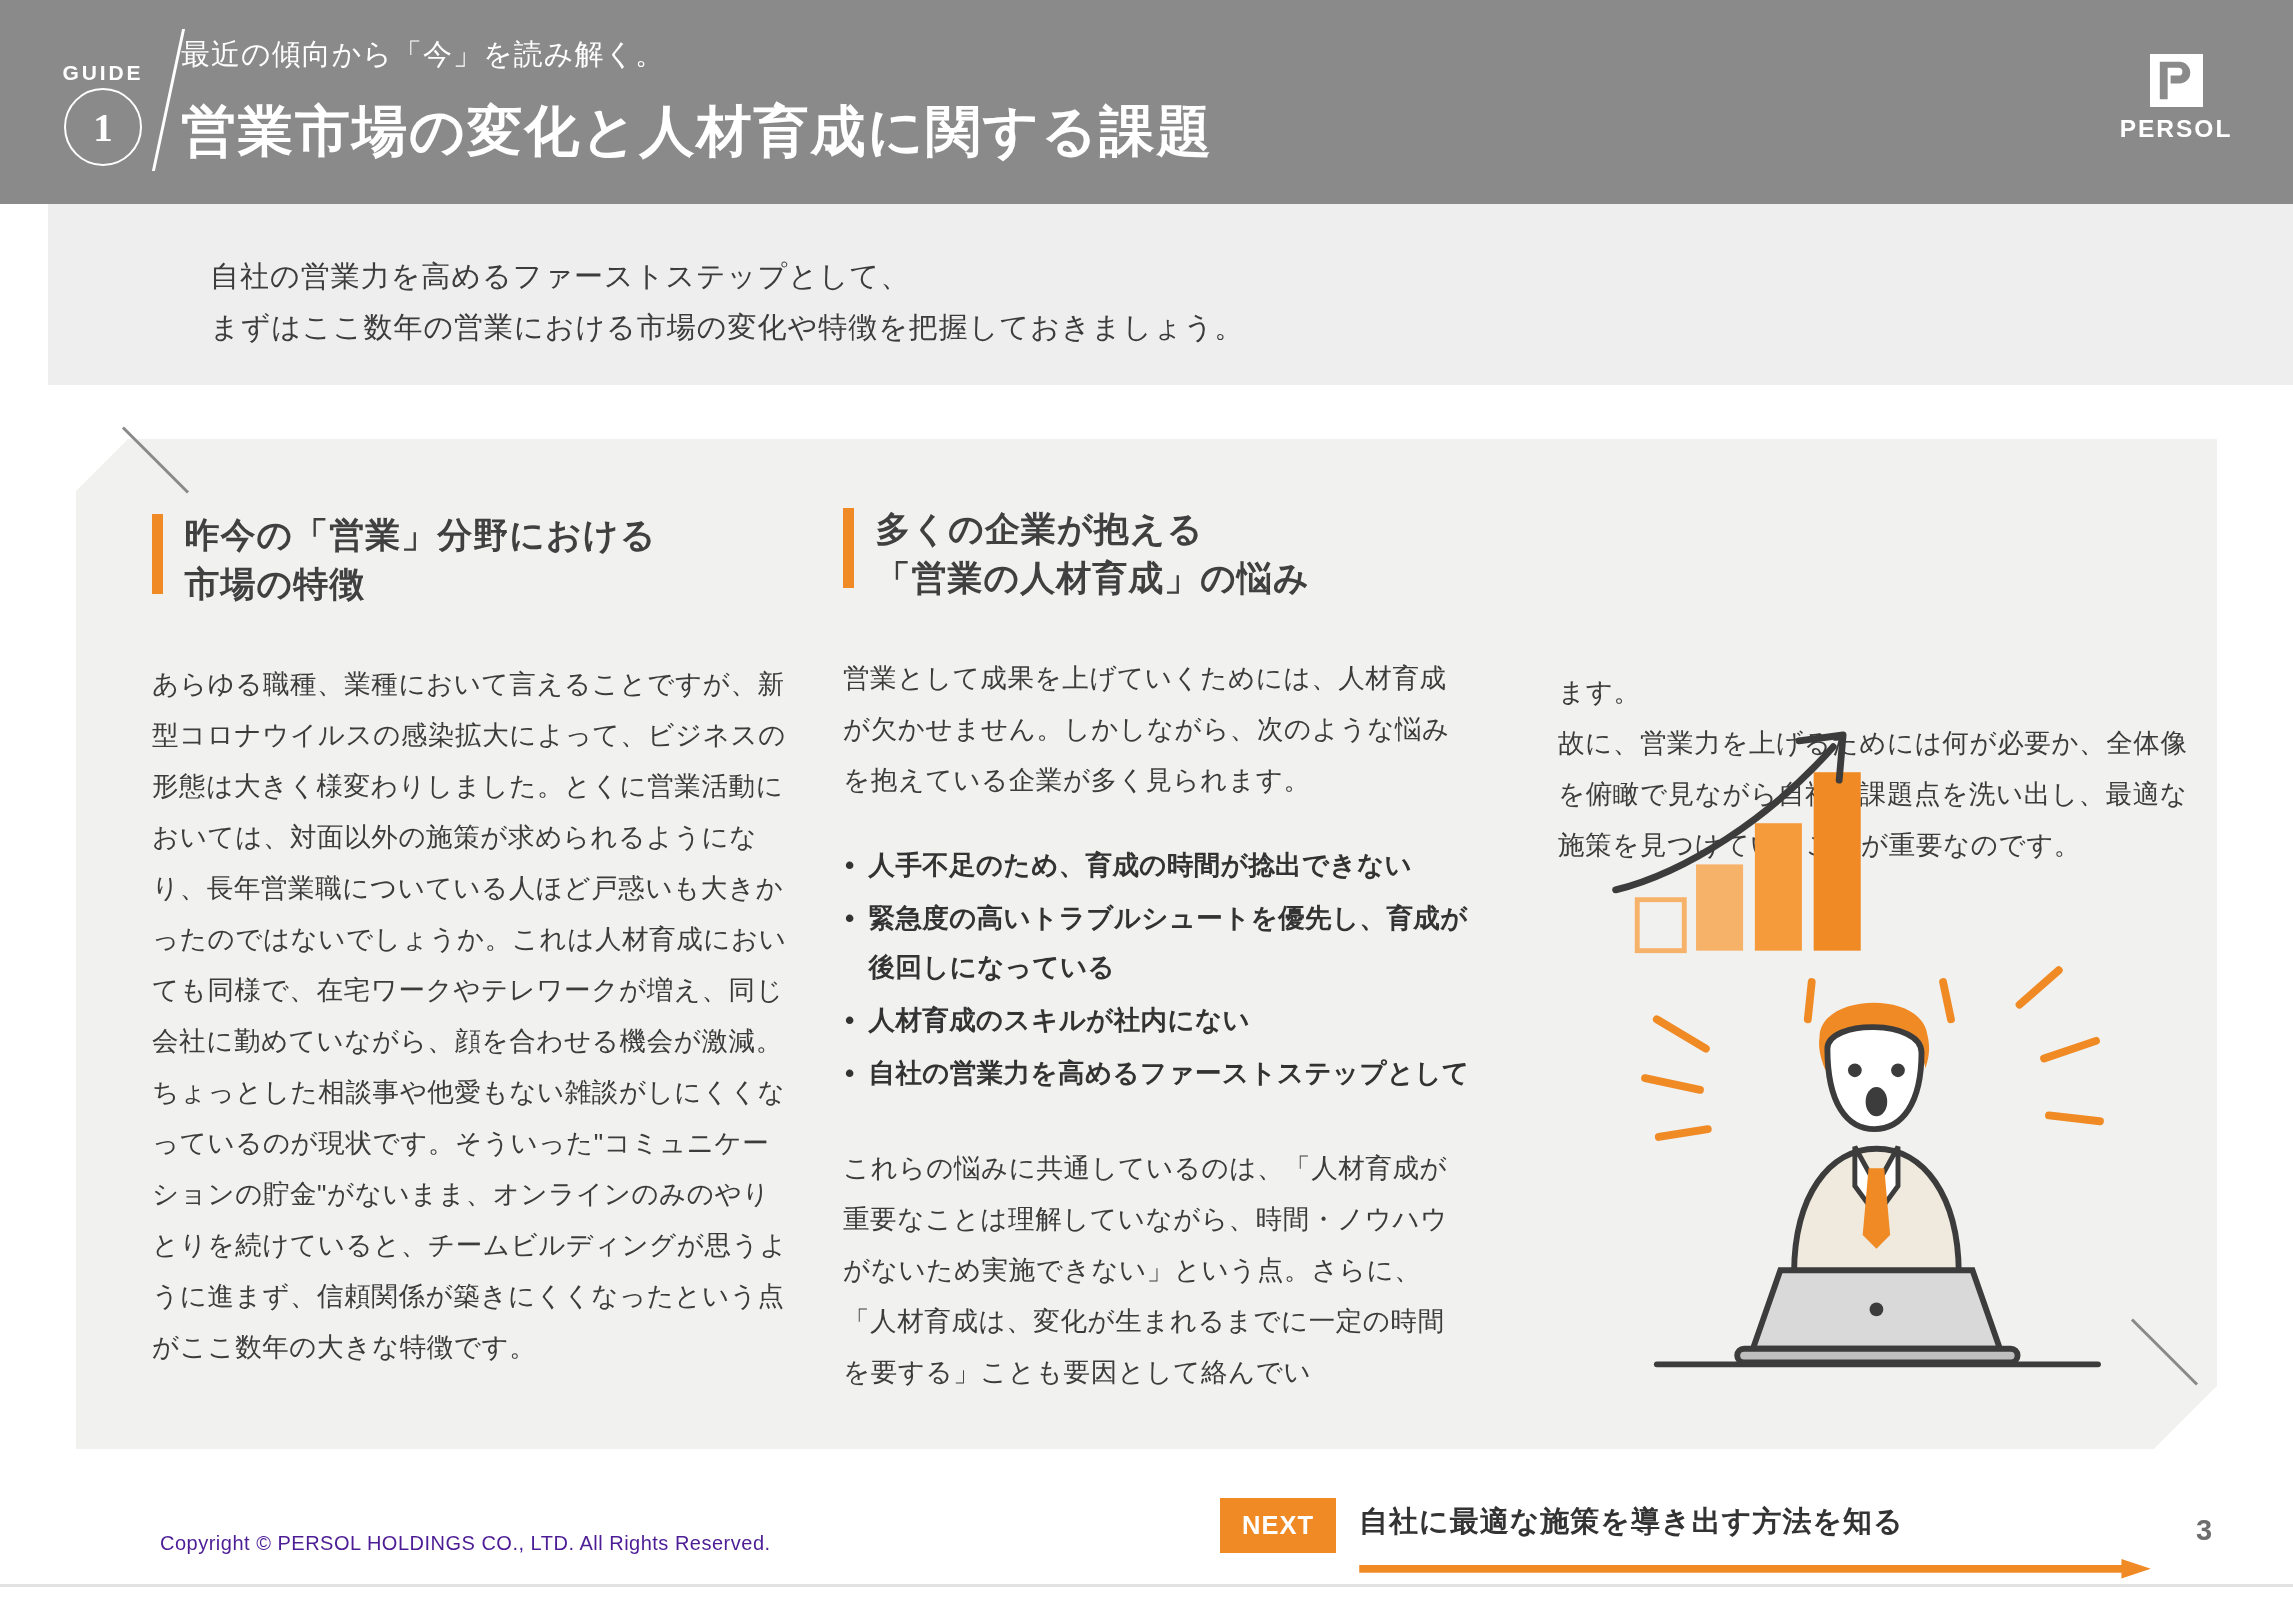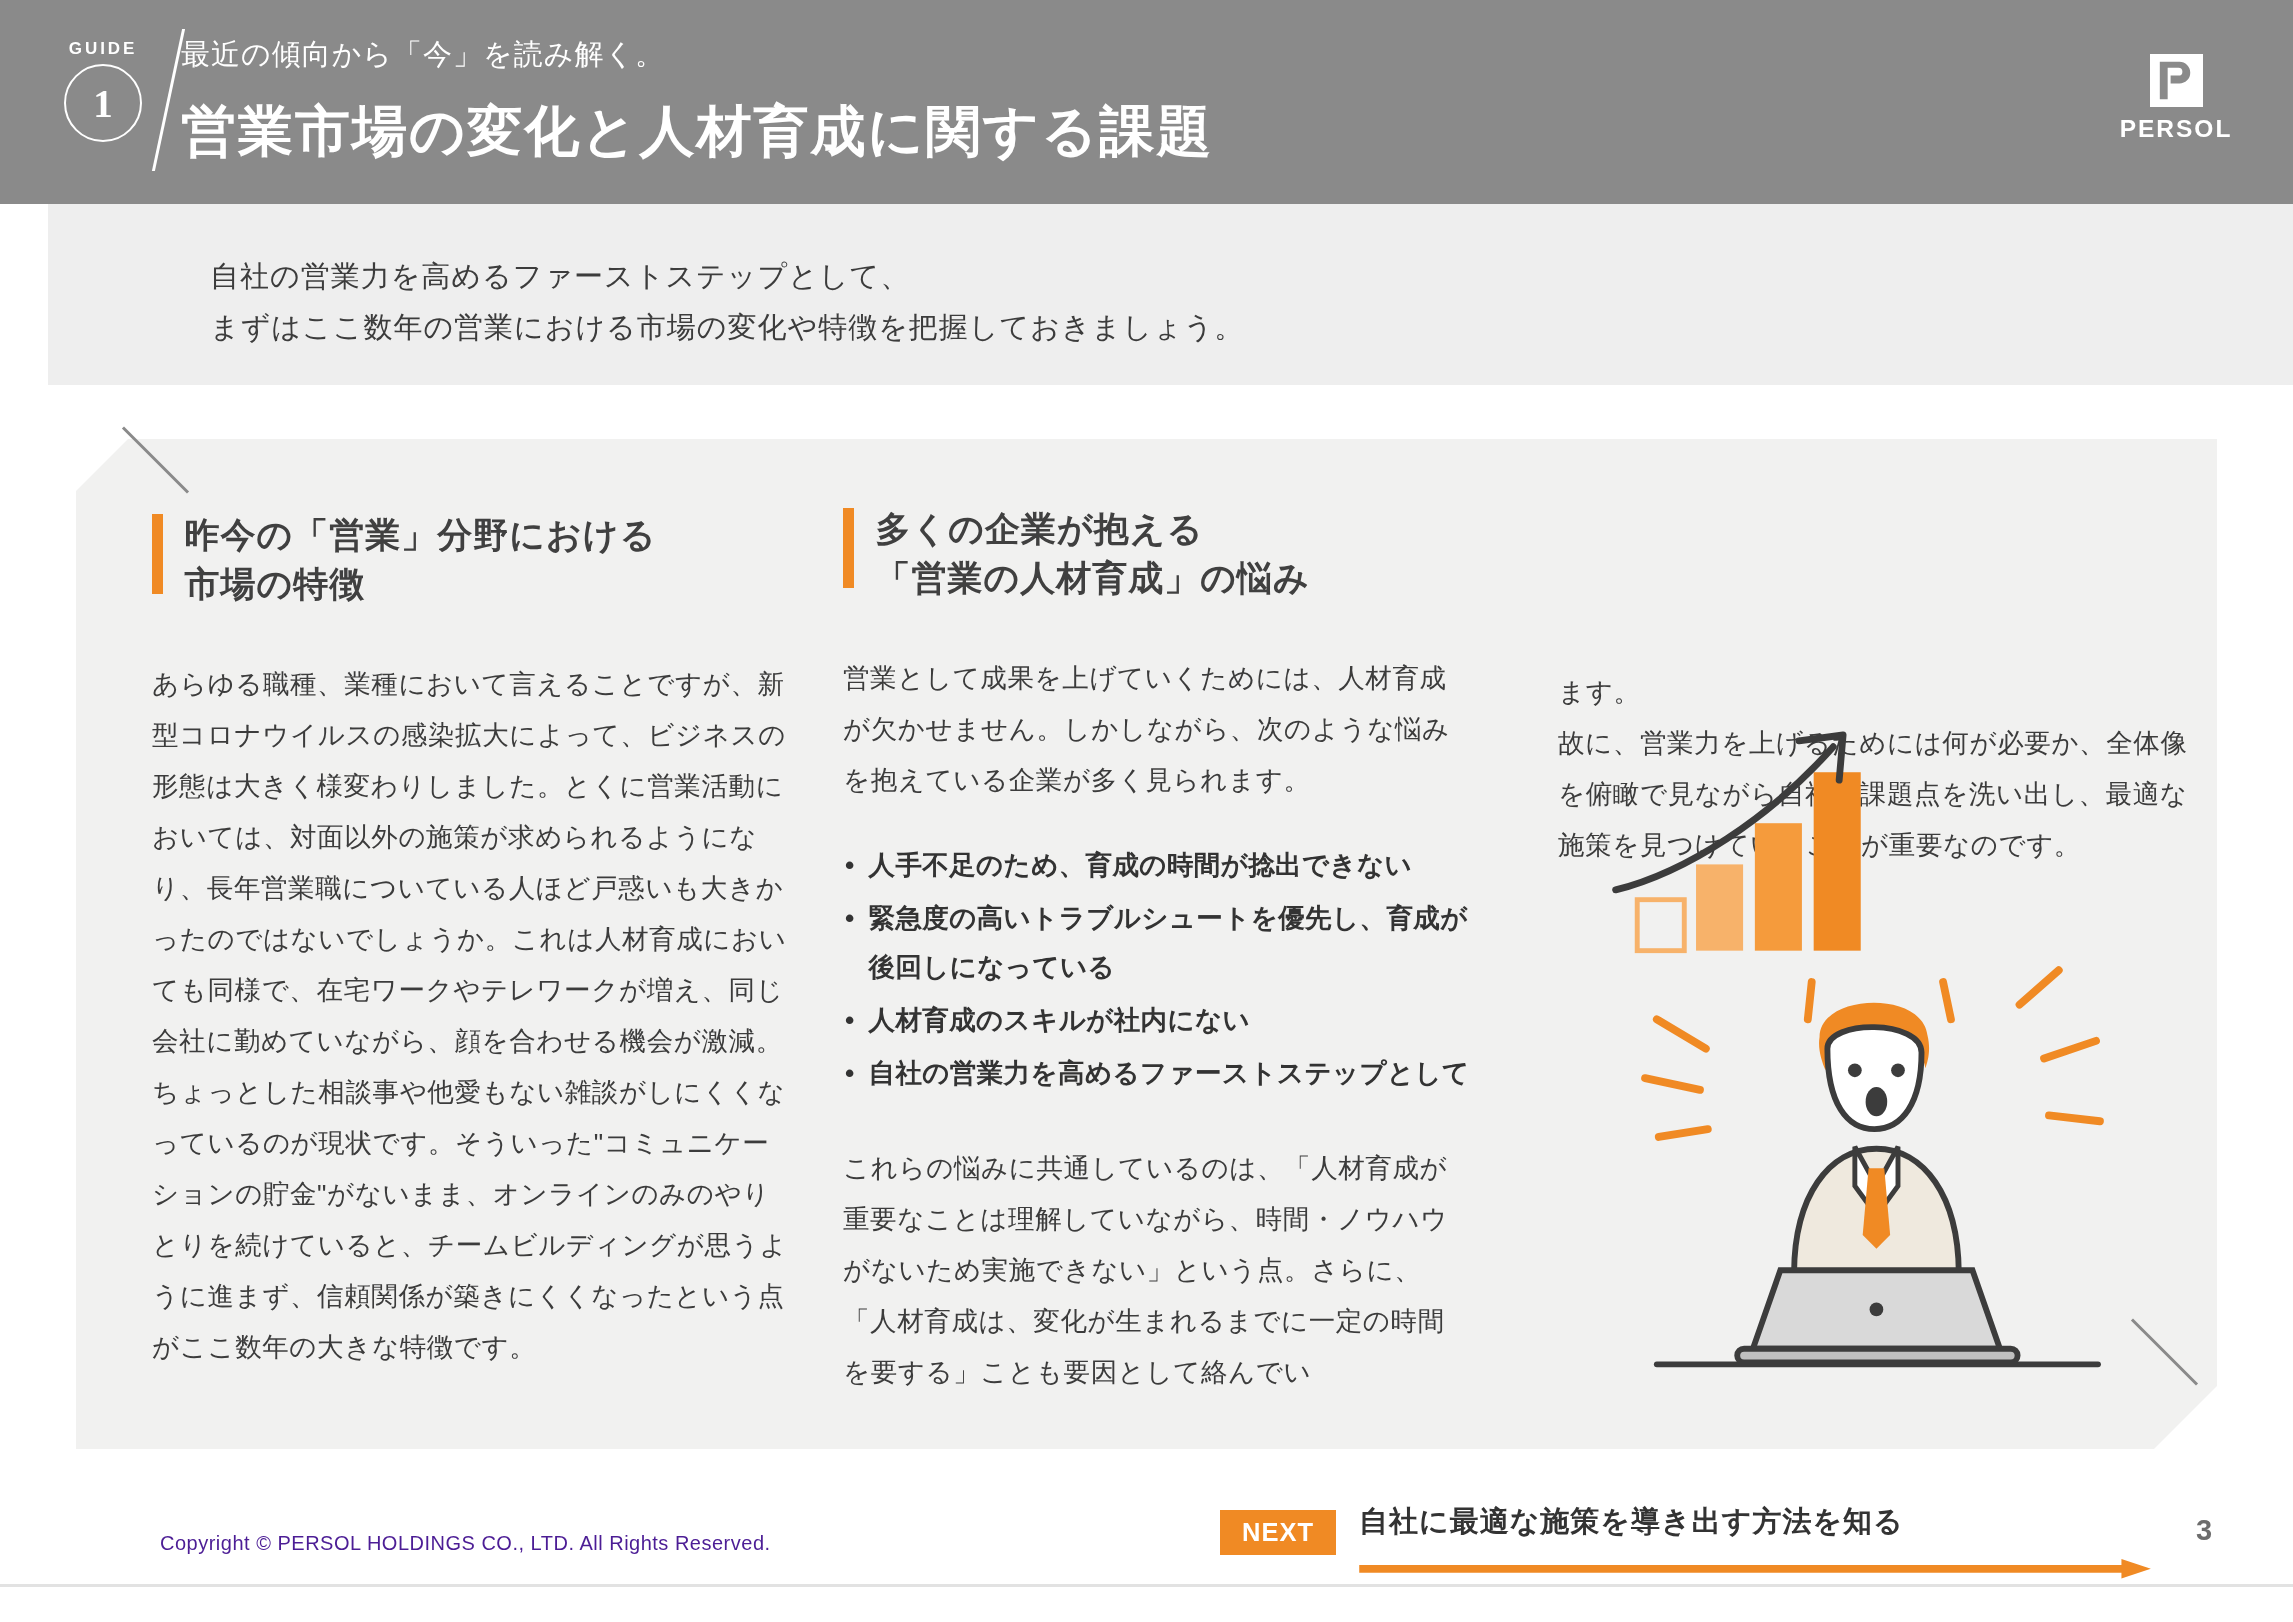--- a/index.html
+++ b/index.html
@@ -29,24 +29,25 @@
   .guide-badge {
     position: absolute;
     left: 54px;
     top: 37px;
     width: 98px;
     height: 118px;
     color: #ffffff;
     text-align: center;
   }
   .guide-badge .g-label {
-    font-size: 17px;
+    font-size: 21px;
     letter-spacing: 2.9px;
     font-weight: bold;
     line-height: 23.5px;
+    margin-top: 24px;
   }
   .guide-badge .g-circle {
     margin: 3.9px auto 0;
     width: 74px;
     height: 74px;
     border: 2.9px solid #ffffff;
     border-radius: 50%;
     display: flex;
     align-items: center;
     justify-content: center;
@@ -245,23 +246,23 @@
   }
   .next-wrap {
     position: absolute;
     left: 1220px;
     top: 1498px;
     width: 931px;
     height: 69px;
   }
   .next-badge {
     position: absolute;
-    left: 0; top: 12px;
+    left: 0; top: 0;
     width: 116px;
-    height: 45px;
+    height: 55px;
     background: #f08a24;
     color: #ffffff;
     font-size: 25.5px;
     font-weight: bold;
     letter-spacing: 1px;
     display: flex;
     align-items: center;
     justify-content: center;
   }
   .next-text {

